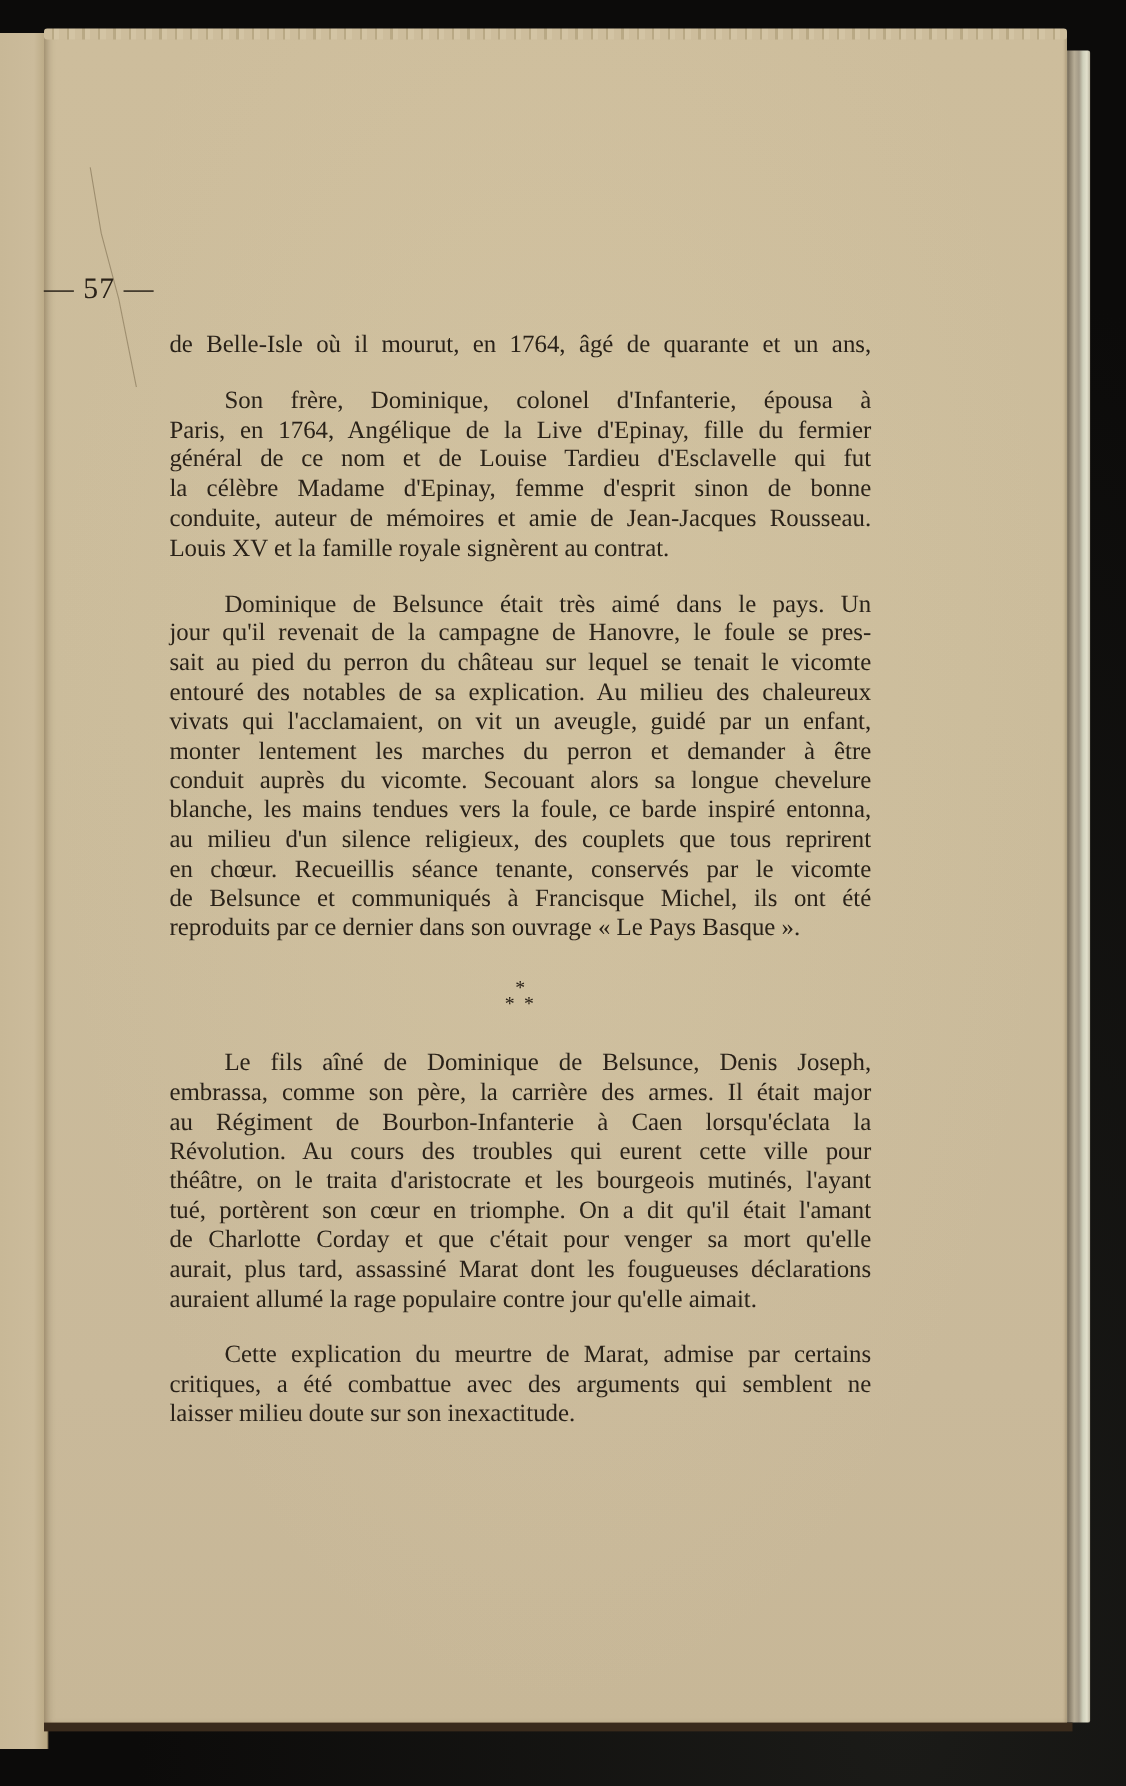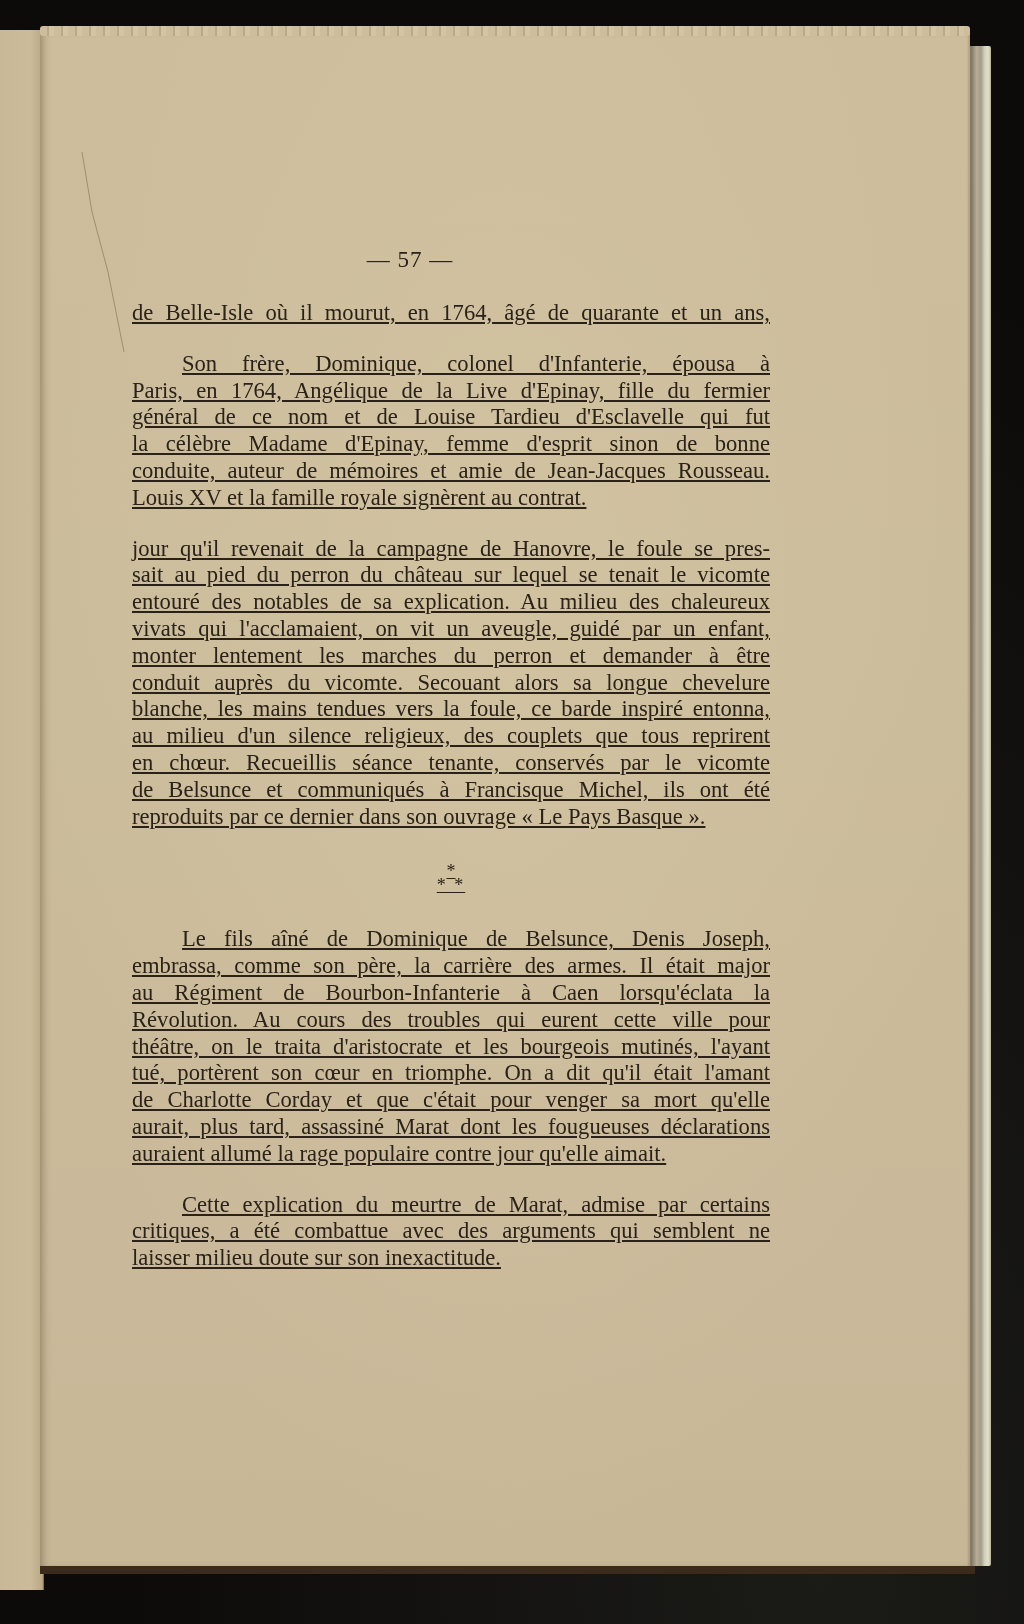--- a/index.html
+++ b/index.html
@@ -56,34 +56,33 @@
     }
     .crease {
       position: absolute;
       left: 40px; top: 120px;
       width: 60px; height: 200px;
     }
     .page-number {
       position: absolute;
       left: 0; width: 740px;
       top: 215px;
-      text-align: center;
-      font-size: 23px;
+      text-align: left;
+      font-size: 27px;
       color: #2a2219;
       letter-spacing: 1px;
     }
     .text-block {
       position: absolute;
-      left: 92px;
+      left: 114px;
       top: 268px;
       width: 638px;
       color: #2a2219;
       font-size: 22.6px;
       line-height: 26.8px;
-      text-decoration: underline;
     }
     .para {
       margin: 0 0 0 0;
       text-align: justify;
     }
     .line {
       display: block;
       text-align: justify;
       text-align-last: justify;
       white-space: nowrap;
@@ -128,20 +127,21 @@
         </div>
         <div class="para">
           <span class="line indent">Son frère, Dominique, colonel d'Infanterie, épousa à</span>
           <span class="line">Paris, en 1764, Angélique de la Live d'Epinay, fille du fermier</span>
           <span class="line">général de ce nom et de Louise Tardieu d'Esclavelle qui fut</span>
           <span class="line">la célèbre Madame d'Epinay, femme d'esprit sinon de bonne</span>
           <span class="line">conduite, auteur de mémoires et amie de Jean-Jacques Rousseau.</span>
           <span class="line last">Louis XV et la famille royale signèrent au contrat.</span>
         </div>
         <div class="para">
+          <span class="line indent">Dominique de Belsunce était très aimé dans le pays. Un</span>
           <span class="line">jour qu'il revenait de la campagne de Hanovre, le foule se pres-</span>
           <span class="line">sait au pied du perron du château sur lequel se tenait le vicomte</span>
           <span class="line">entouré des notables de sa explication. Au milieu des chaleureux</span>
           <span class="line">vivats qui l'acclamaient, on vit un aveugle, guidé par un enfant,</span>
           <span class="line">monter lentement les marches du perron et demander à être</span>
           <span class="line">conduit auprès du vicomte. Secouant alors sa longue chevelure</span>
           <span class="line">blanche, les mains tendues vers la foule, ce barde inspiré entonna,</span>
           <span class="line">au milieu d'un silence religieux, des couplets que tous reprirent</span>
           <span class="line">en chœur. Recueillis séance tenante, conservés par le vicomte</span>
           <span class="line">de Belsunce et communiqués à Francisque Michel, ils ont été</span>

